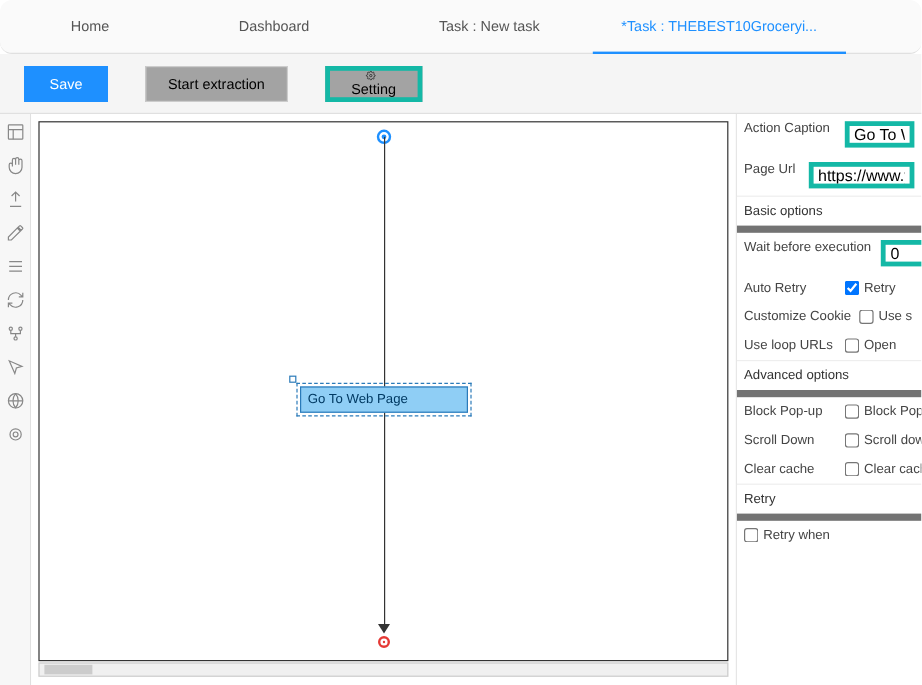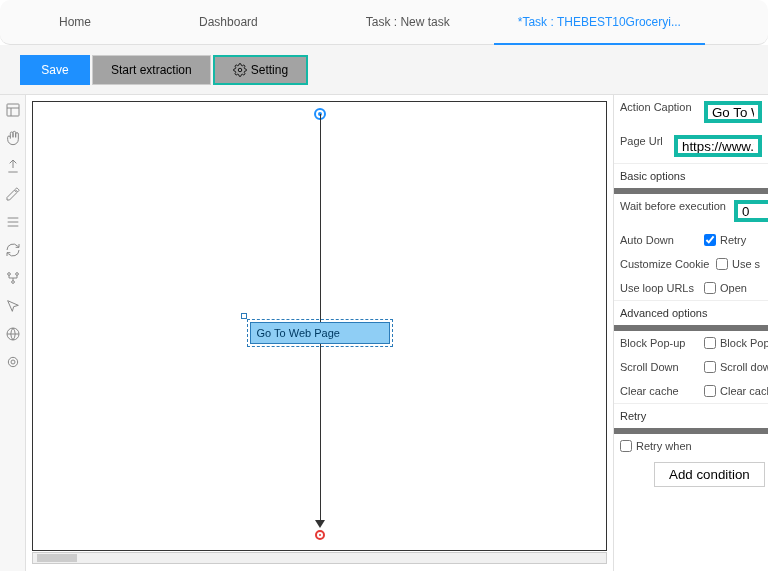--- a/index.html
+++ b/index.html
@@ -4,24 +4,24 @@
 <style>
 * { box-sizing: border-box; margin: 0; padding: 0; }
 body { font-family: Arial, sans-serif; font-size: 12px; color: #333; background: #fff; width: 768px; height: 571px; overflow: hidden; }
 
 .top-tabs { height: 45px; display: flex; align-items: center; border-bottom: 1px solid #e0e0e0; background: #fafafa; border-radius: 10px; }
 .tab { padding: 0 24px; height: 45px; line-height: 45px; cursor: pointer; color: #555; }
 .tab.active { color: #1e90ff; border-bottom: 2px solid #1e90ff; }
 .tab.spacer-home { margin-left: 35px; }
 .tab.spacer { margin-left: 60px; }
 
-.toolbar { height: 50px; background: #f5f5f5; display: flex; align-items: center; padding: 0 20px; gap: 2px; border-bottom: 1px solid #e0e0e0; }
+.toolbar { height: 50px; background: #f5f5f5; display: flex; align-items: center; padding: 0 20px; gap: 31px; border-bottom: 1px solid #e0e0e0; }
 .btn { height: 30px; padding: 0 18px; display: inline-flex; align-items: center; justify-content: center; cursor: pointer; border: 1px solid #ccc; background: #a3a3a3; font-size: 12px; }
 .btn-primary { background: #1e90ff; color: #fff; border: 1px solid #1e90ff; min-width: 70px; }
-.btn-highlight { border: 2px solid #14b8a6; }
+.btn-highlight { border: 4px solid #14b8a6; flex-direction: column; }
 .top-input { margin-left: auto; width: 280px; height: 30px; border: 1px solid #ccc; padding: 0 8px; }
 
 .main { display: flex; height: calc(571px - 45px - 50px); }
 
 .left-rail { width: 26px; background: #f7f7f7; border-right: 1px solid #e0e0e0; display: flex; flex-direction: column; align-items: center; padding-top: 6px; gap: 10px; }
 .rail-icon { width: 18px; height: 18px; color: #888; display: flex; align-items: center; justify-content: center; }
 
 .canvas-wrap { flex: 1; background: #fff; position: relative; padding: 6px; }
 .canvas { border: 1px solid #333; width: 100%; height: calc(100% - 14px); position: relative; overflow: hidden; }
 .scroll-h { height: 12px; border: 1px solid #ccc; margin-top: 1px; background: #f0f0f0; display:flex; align-items:center; }
@@ -155,21 +155,21 @@
       <span class="prop-label" style="width:50px">Page Url</span>
       <input class="prop-input" value="https://www.yel" style="">
     </div>
 
     <div class="section">Basic options</div>
     <div class="prop-row">
       <span class="prop-label" style="width:110px">Wait before execution</span>
       <input class="prop-input" style="width: 30px; flex: 0 1 0%;" value="0">
     </div>
     <div class="prop-row">
-      <span class="prop-label">Auto Down</span>
+      <span class="prop-label">Auto Retry</span>
       <input type="checkbox" class="chk" checked="" style="">
       <span>Retry</span>
     </div>
     <div class="prop-row">
       <span class="prop-label" style="width:92px">Customize Cookie</span>
       <input type="checkbox" class="chk" style="">
       <span>Use s</span>
     </div>
     <div class="prop-row">
       <span class="prop-label">Use loop URLs</span>
@@ -192,16 +192,15 @@
       <span class="prop-label">Clear cache</span>
       <input type="checkbox" class="chk" style="">
       <span>Clear cach</span>
     </div>
 
     <div class="section">Retry</div>
     <div class="prop-row">
       <input type="checkbox" class="chk" style="">
       <span>Retry when</span>
     </div>
-    <button class="add-cond">Add condition</button>
   </div>
 
 </div>
 
 </body></html>

